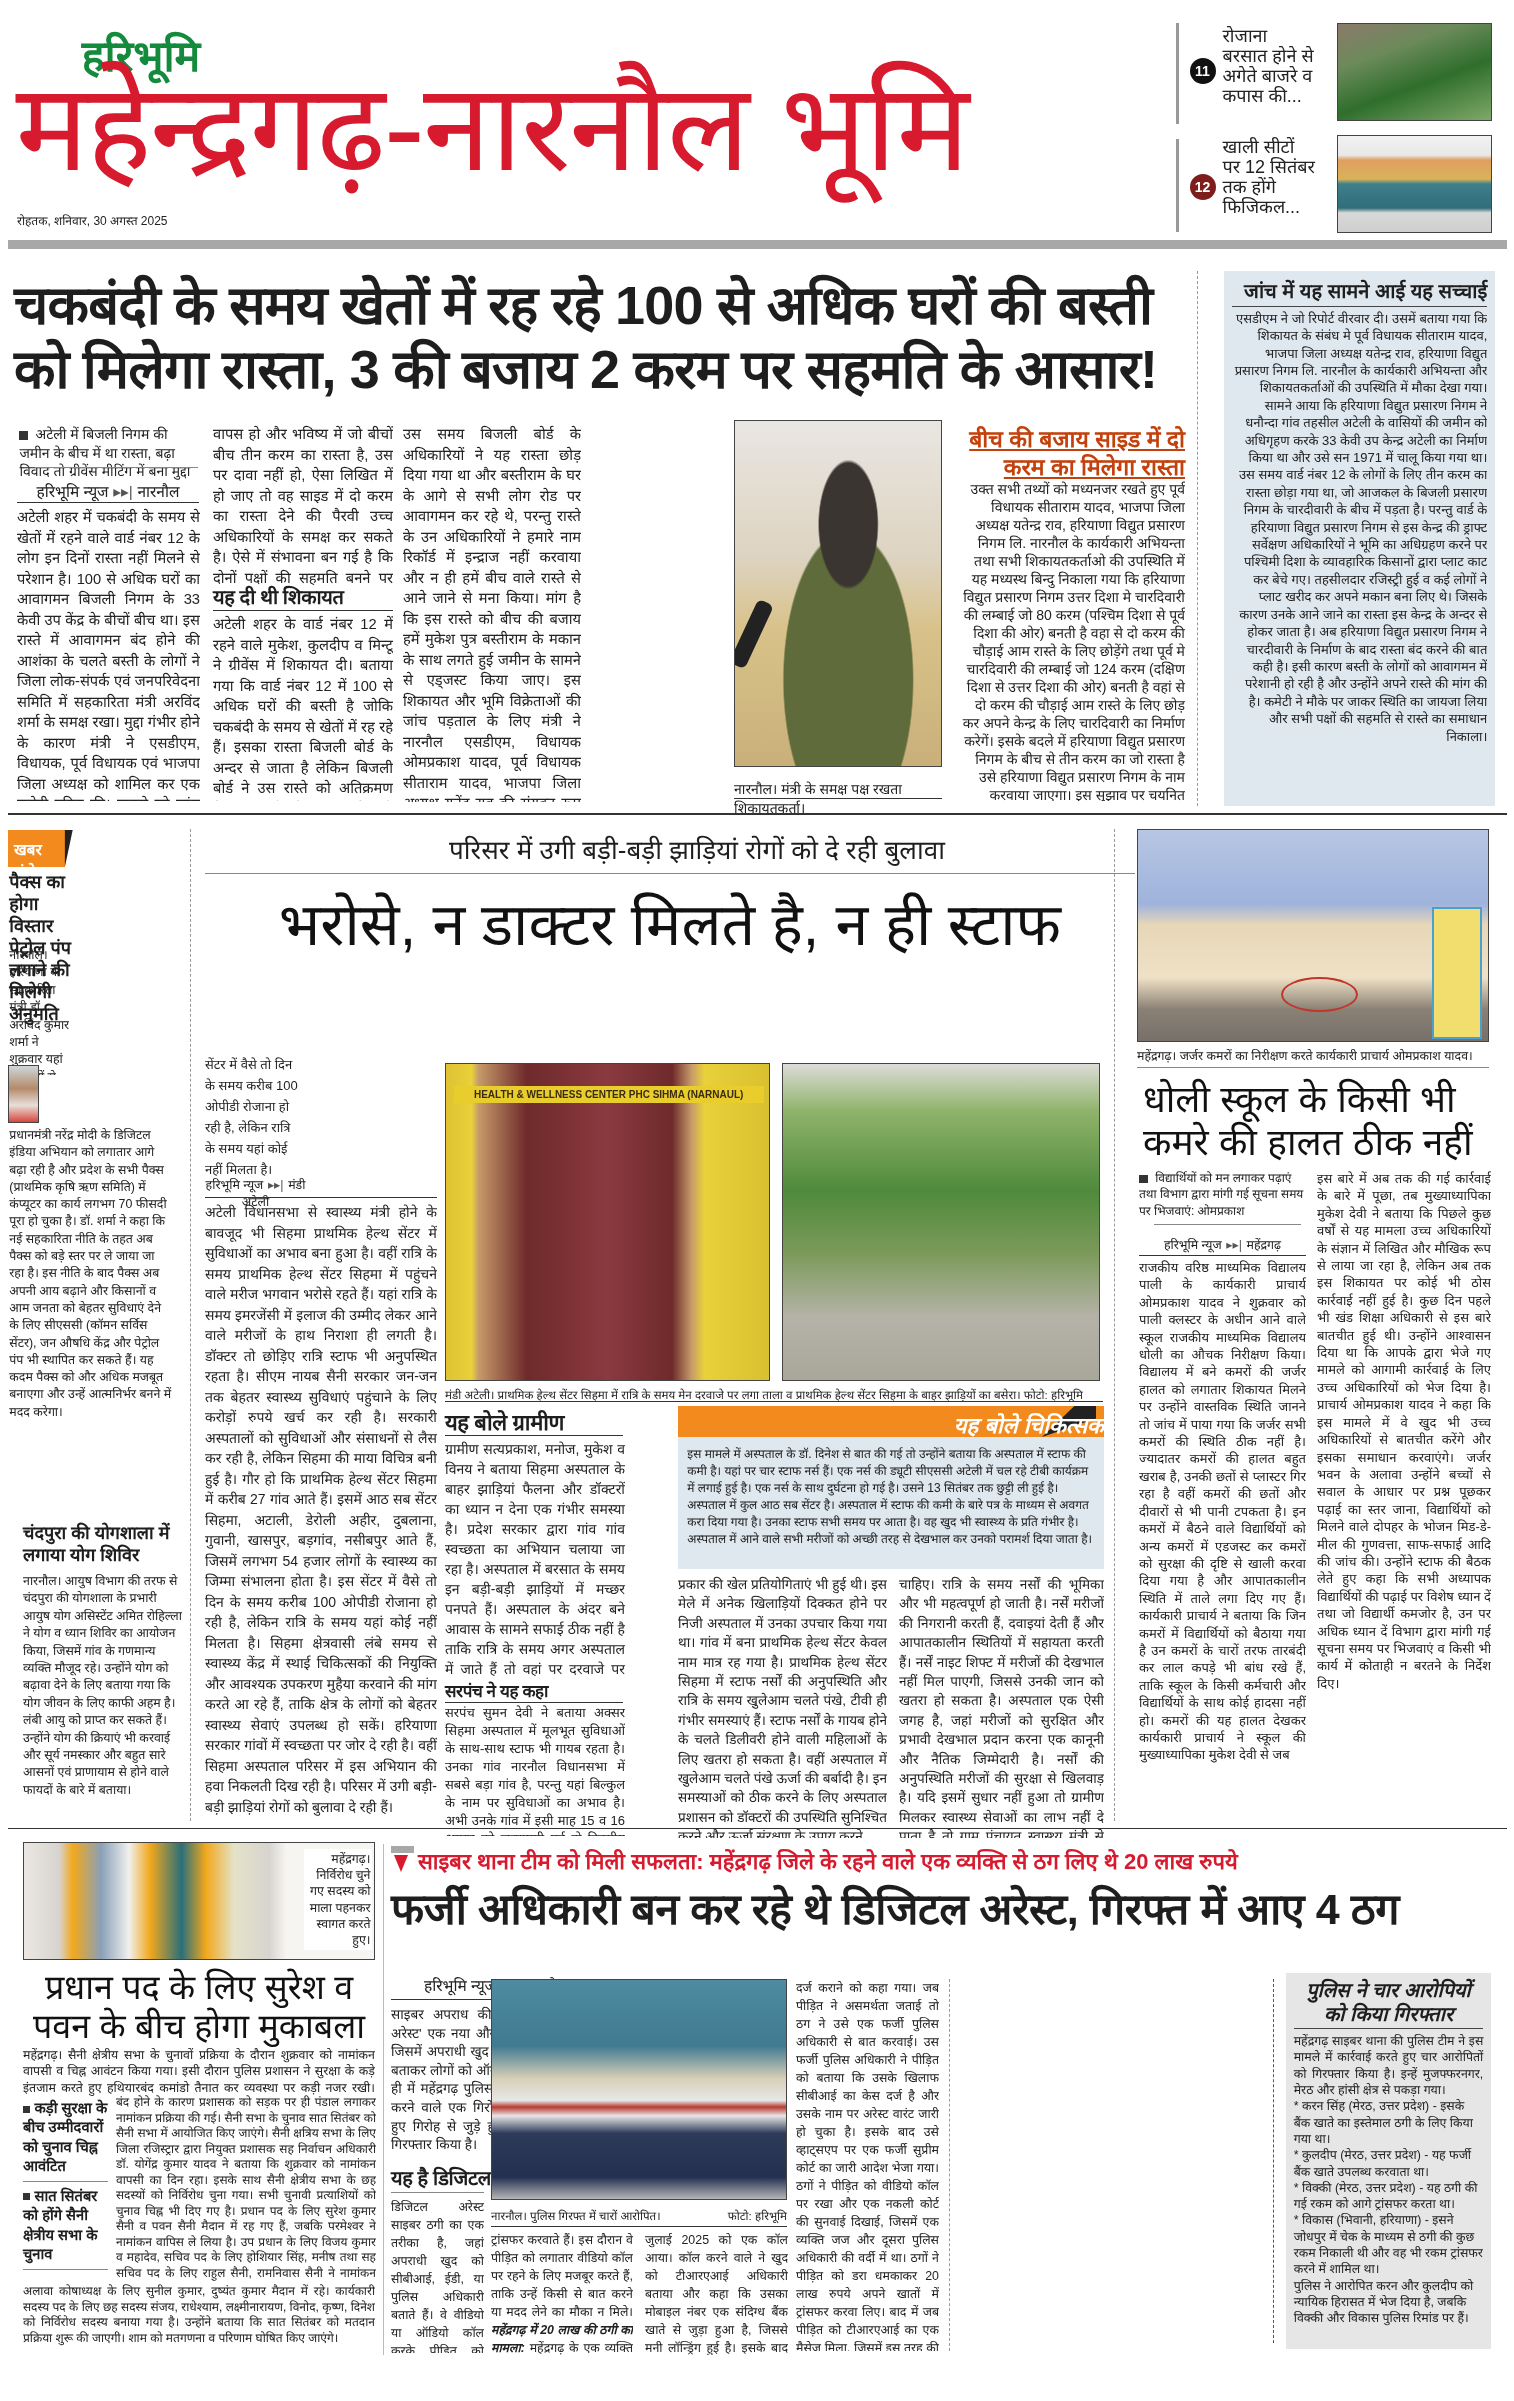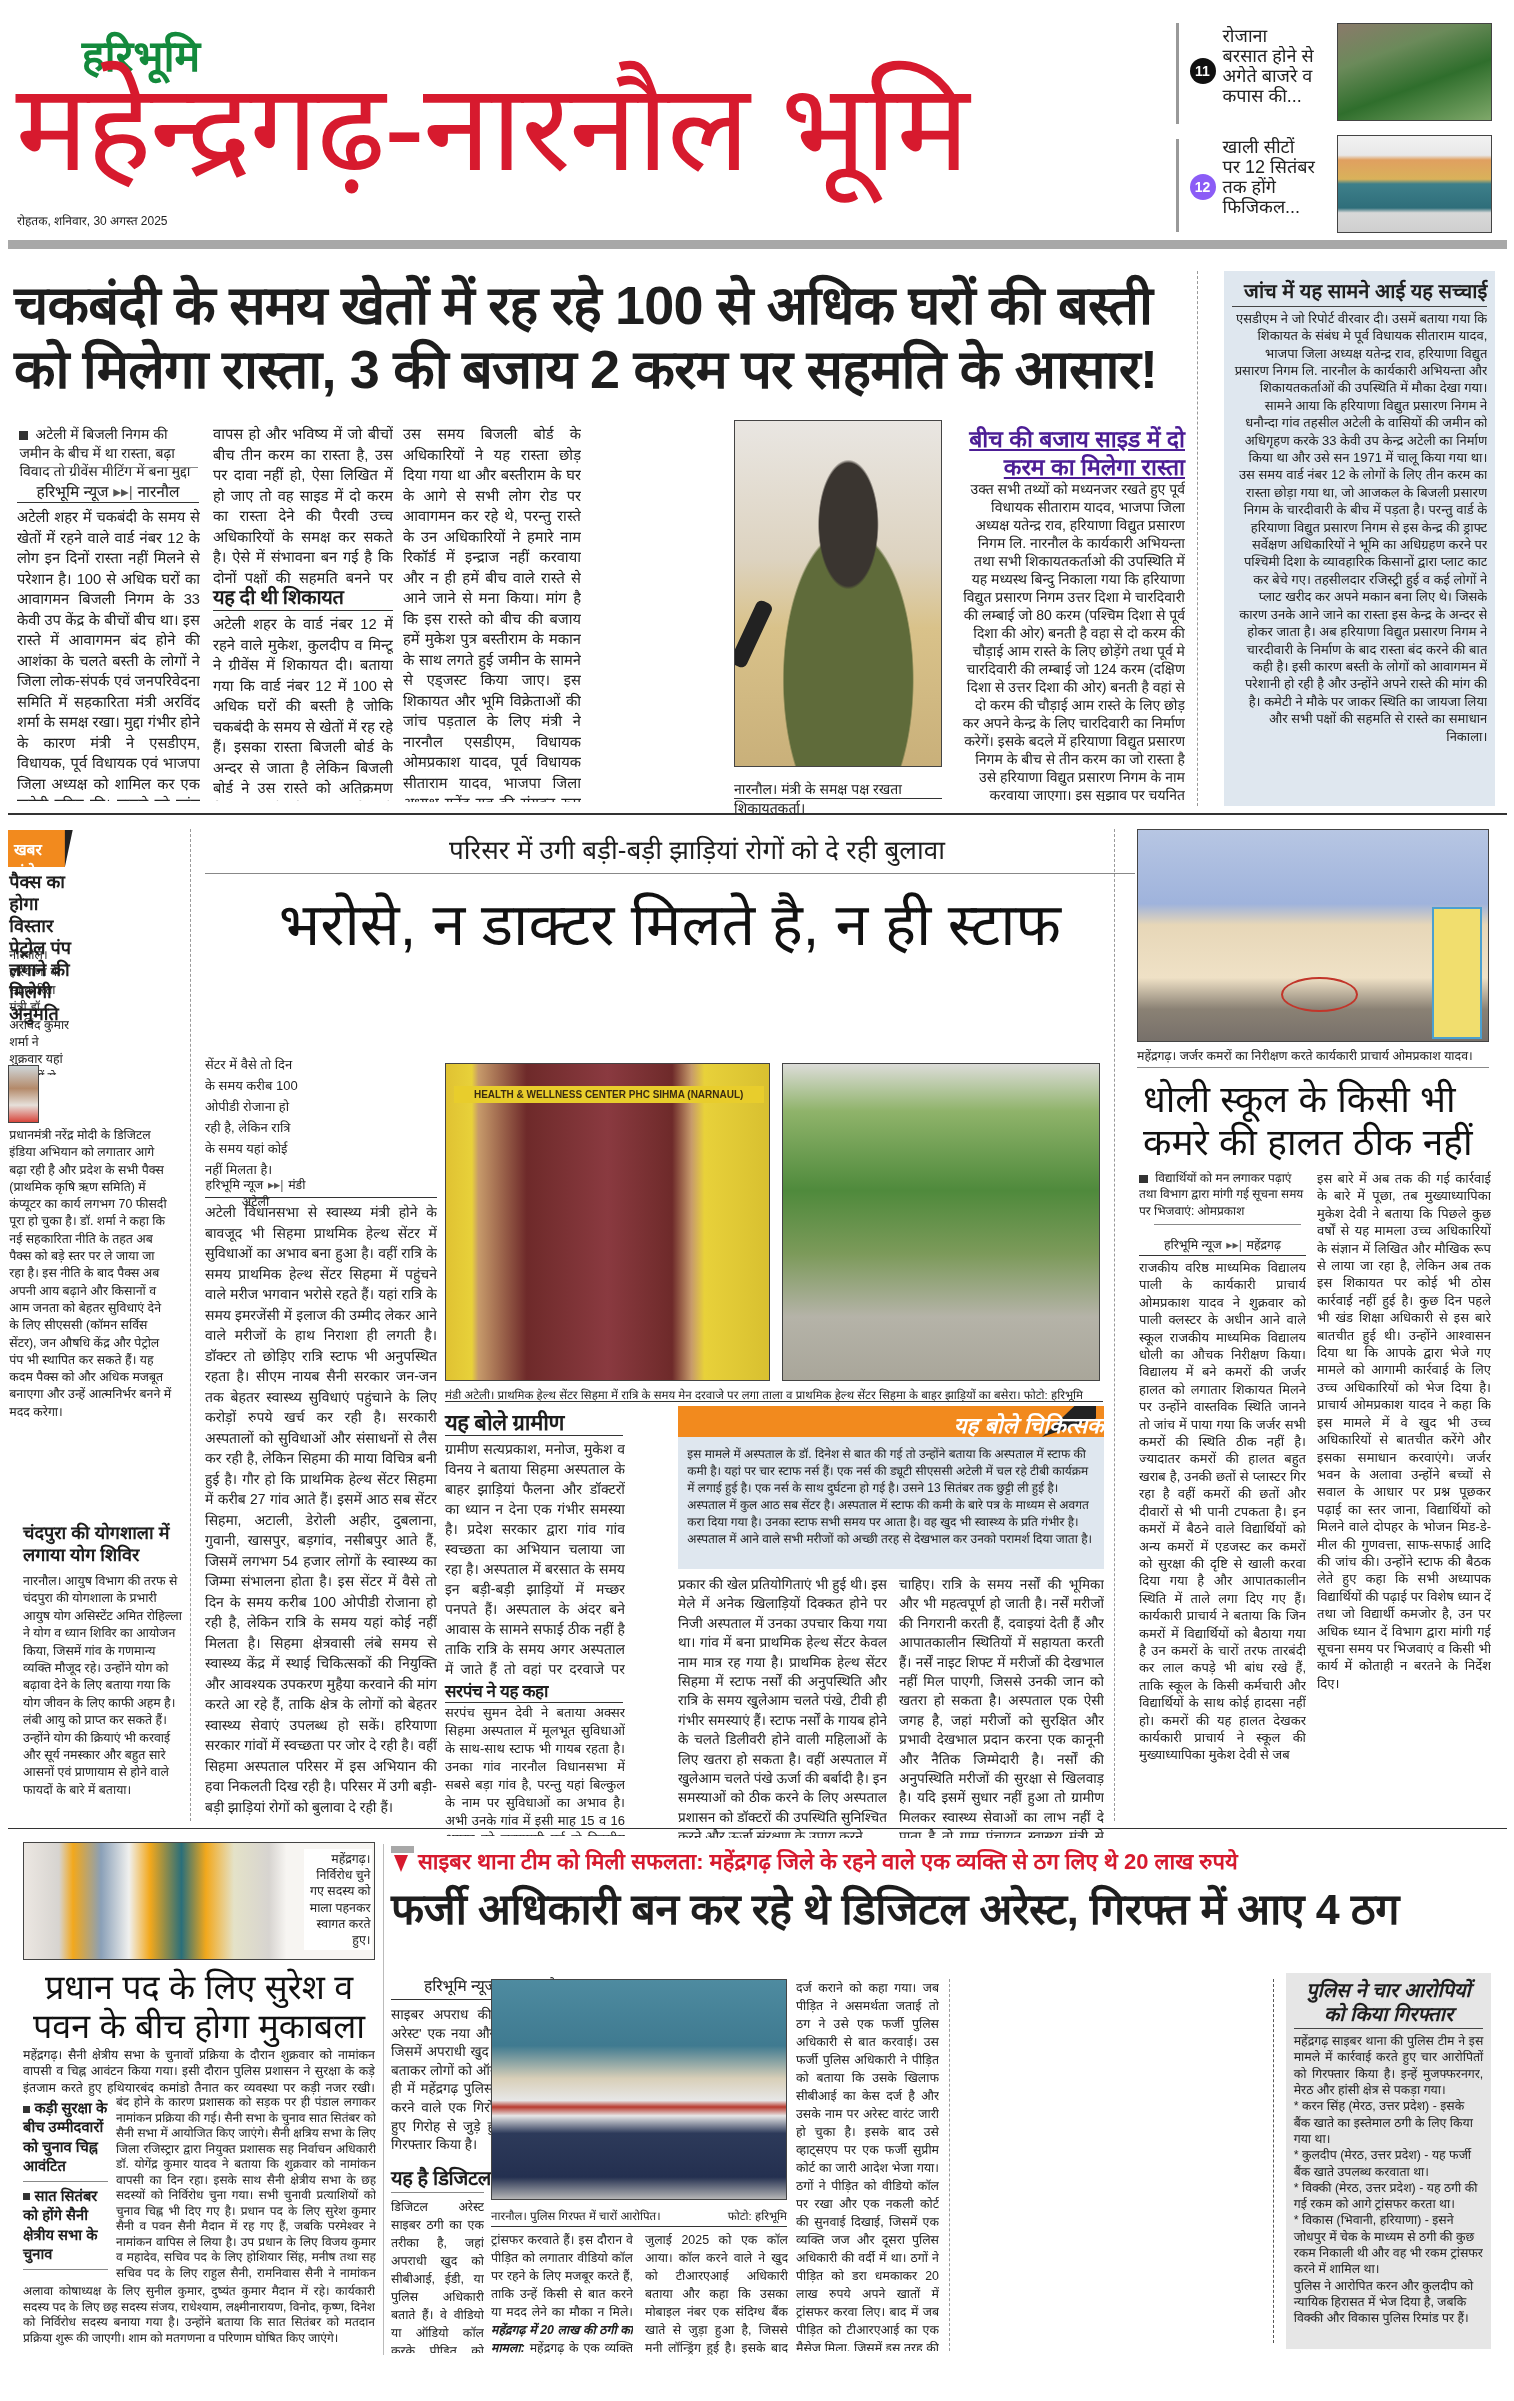--- a/index.html
+++ b/index.html
@@ -29,21 +29,21 @@
 
 <div class="abs" style="left:1174px;top:23px;width:333px;height:213px;">
   <div class="abs" style="left:1.5px;top:0;width:0;height:101px;border-left:3.1px solid #999;"></div>
   <div class="abs" style="left:1.5px;top:116px;width:0;height:93px;border-left:3.1px solid #999;"></div>
   <div class="abs" style="left:15.5px;top:0;width:318px;height:101px;">
     <div class="abs" style="left:0;top:35px;width:26px;height:26px;border-radius:50%;background:#111;color:#fff;font-weight:bold;font-size:14px;text-align:center;line-height:26px;">11</div>
     <div class="abs" style="left:33px;top:3.1px;width:93px;font-size:18px;line-height:20px;color:#222;">रोजाना बरसात होने से अगेते बाजरे व कपास की...</div>
     <div class="abs photo" style="left:147px;top:0;width:155px;height:98px;background:linear-gradient(160deg,#8a7a6a 0%,#6b8a5a 30%,#2f6e2c 60%,#7fa86a 100%);"></div>
   </div>
   <div class="abs" style="left:15.5px;top:112px;width:318px;height:101px;">
-    <div class="abs" style="left:0;top:39px;width:26px;height:26px;border-radius:50%;background:#8b5cf6;color:#fff;font-weight:bold;font-size:14px;text-align:center;line-height:26px;">12</div>
+    <div class="abs" style="left:0;top:39px;width:26px;height:26px;border-radius:50%;background:#7f1d1d;color:#fff;font-weight:bold;font-size:14px;text-align:center;line-height:26px;">12</div>
     <div class="abs" style="left:33px;top:1.5px;width:93px;font-size:18px;line-height:20px;color:#222;">खाली सीटों पर 12 सितंबर तक होंगे फिजिकल...</div>
     <div class="abs photo" style="left:147px;top:0;width:155px;height:98px;background:linear-gradient(180deg,#f2f2f2 0%,#e8e8e8 20%,#e0a060 25%,#d9b25a 45%,#3d7f8a 50%,#2f6e7a 75%,#d8d8d8 80%,#cfcfcf 100%);"></div>
   </div>
 </div>
 
 <div class="abs" style="left:14px;top:273px;width:1185px;">
   <div style="font-size:54px;line-height:64px;font-weight:bold;color:#1e1e1e;letter-spacing:-0.8px;white-space:nowrap;">चकबंदी के समय खेतों में रह रहे 100 से अधिक घरों की बस्ती</div>
   <div style="font-size:54px;line-height:64px;font-weight:bold;color:#1e1e1e;letter-spacing:-0.8px;white-space:nowrap;">को मिलेगा रास्ता, 3 की बजाय 2 करम पर सहमति के आसार!</div>
 </div>
 
@@ -63,21 +63,21 @@
 <div class="abs col-text" style="left:213px;top:614px;width:180px;height:187px;overflow:hidden;">अटेली शहर के वार्ड नंबर 12 में रहने वाले मुकेश, कुलदीप व मिन्टू ने ग्रीवेंस में शिकायत दी। बताया गया कि वार्ड नंबर 12 में 100 से अधिक घरों की बस्ती है जोकि चकबंदी के समय से खेतों में रह रहे हैं। इसका रास्ता बिजली बोर्ड के अन्दर से जाता है लेकिन बिजली बोर्ड ने उस रास्ते को अतिक्रमण किया हुआ है। जिस समय बिजली बोर्ड की जमीन दी गई थी, उस समय वार्ड नंबर 12 के लोग बस्तीराम के घर के आगे से 16 फुट सीधी रोड छोड़ी गई थी लेकिन लोगों को कानूनी प्रक्रिया के बारे में कहा गया जो</div>
 
 <div class="abs col-text" style="left:403px;top:424px;width:178px;height:378px;overflow:hidden;">उस समय बिजली बोर्ड के अधिकारियों ने यह रास्ता छोड़ दिया गया था और बस्तीराम के घर के आगे से सभी लोग रोड पर आवागमन कर रहे थे, परन्तु रास्ते के उन अधिकारियों ने हमारे नाम रिकॉर्ड में इन्द्राज नहीं करवाया और न ही हमें बीच वाले रास्ते से आने जाने से मना किया। मांग है कि इस रास्ते को बीच की बजाय हमें मुकेश पुत्र बस्तीराम के मकान के साथ लगते हुई जमीन के सामने से एड्जस्ट किया जाए। इस शिकायत और भूमि विक्रेताओं की जांच पड़ताल के लिए मंत्री ने नारनौल एसडीएम, विधायक ओमप्रकाश यादव, पूर्व विधायक सीताराम यादव, भाजपा जिला अध्यक्ष यतेंद्र राव की संयुक्त रूप से ड्यूटी लगाई गई। कमेटी यह पता करें कि क्या वसिकाओं में विक्रताओं द्वारा धोखाधड़ी करके हुए हरियाणा विद्युत प्रसारण निगम की जमीन में से रास्ता दिया गया है अथवा नहीं। इस निर्देश के बाद यह मामला पेंडिंग रखा गया था।</div>
 
 <div class="abs photo" style="left:734px;top:420px;width:208px;height:347px;background:radial-gradient(ellipse at 55% 30%,#3a3530 0 18%,transparent 19%),radial-gradient(ellipse at 55% 75%,#5f6b3a 0 40%,transparent 41%),linear-gradient(180deg,#e9e6e2 0%,#ddd3c0 40%,#d9c28a 60%,#c9b07a 100%);">
   <div class="abs" style="left:7.7px;top:178px;width:17px;height:70px;background:#222;transform:rotate(25deg);border-radius:6.2px;"></div>
 </div>
 <div class="abs caption" style="left:734px;top:779px;width:208px;">नारनौल। मंत्री के समक्ष पक्ष रखता शिकायतकर्ता।</div>
 <div class="abs rule" style="left:734px;top:798px;width:208px;"></div>
 
-<div class="abs" style="left:953px;top:425px;width:232px;font-size:23px;line-height:28px;font-weight:bold;text-align:right;color:#4c1d95;text-decoration:underline;">बीच की बजाय साइड में दो करम का मिलेगा रास्ता</div>
+<div class="abs" style="left:953px;top:425px;width:232px;font-size:23px;line-height:28px;font-weight:bold;text-align:right;color:#c2410c;text-decoration:underline;">बीच की बजाय साइड में दो करम का मिलेगा रास्ता</div>
 <div class="abs col-text" style="left:957px;top:480px;width:228px;height:321px;overflow:hidden;text-align:right;font-size:14px;line-height:18px;">उक्त सभी तथ्यों को मध्यनजर रखते हुए पूर्व विधायक सीताराम यादव, भाजपा जिला अध्यक्ष यतेन्द्र राव, हरियाणा विद्युत प्रसारण निगम लि. नारनौल के कार्यकारी अभियन्ता तथा सभी शिकायतकर्ताओ की उपस्थिति में यह मध्यस्थ बिन्दु निकाला गया कि हरियाणा विद्युत प्रसारण निगम उत्तर दिशा मे चारदिवारी की लम्बाई जो 80 करम (पश्चिम दिशा से पूर्व दिशा की ओर) बनती है वहा से दो करम की चौड़ाई आम रास्ते के लिए छोड़ेंगे तथा पूर्व मे चारदिवारी की लम्बाई जो 124 करम (दक्षिण दिशा से उत्तर दिशा की ओर) बनती है वहां से दो करम की चौड़ाई आम रास्ते के लिए छोड़ कर अपने केन्द्र के लिए चारदिवारी का निर्माण करेगें। इसके बदले में हरियाणा विद्युत प्रसारण निगम के बीच से तीन करम का जो रास्ता है उसे हरियाणा विद्युत प्रसारण निगम के नाम करवाया जाएगा। इस सुझाव पर चयनित कमेटी सदस्य व शिकायतकर्ताओं ने अपनी सहमति दर्ज करवाई है।</div>
 <div class="abs vdash" style="left:1197px;top:271px;height:535px;"></div>
 
 <div class="abs gray-box" style="left:1224px;top:271px;width:271px;height:535px;padding:6.2px 7.7px;">
   <div style="font-size:20px;font-weight:bold;text-align:right;border-bottom:1.5px solid #444;padding-bottom:1.5px;color:#1e1e1e;">जांच में यह सामने आई यह सच्चाई</div>
   <div style="font-size:13px;line-height:17.4px;text-align:right;color:#222;margin-top:3.1px;height:496px;overflow:hidden;">एसडीएम ने जो रिपोर्ट वीरवार दी। उसमें बताया गया कि शिकायत के संबंध मे पूर्व विधायक सीताराम यादव, भाजपा जिला अध्यक्ष यतेन्द्र राव, हरियाणा विद्युत प्रसारण निगम लि. नारनौल के कार्यकारी अभियन्ता और शिकायतकर्ताओं की उपस्थिति में मौका देखा गया। सामने आया कि हरियाणा विद्युत प्रसारण निगम ने धनौन्दा गांव तहसील अटेली के वासियों की जमीन को अधिगृहण करके 33 केवी उप केन्द्र अटेली का निर्माण किया था और उसे सन 1971 में चालू किया गया था। उस समय वार्ड नंबर 12 के लोगों के लिए तीन करम का रास्ता छोड़ा गया था, जो आजकल के बिजली प्रसारण निगम के चारदीवारी के बीच में पड़ता है। परन्तु वार्ड के हरियाणा विद्युत प्रसारण निगम से इस केन्द्र की ड्राफ्ट सर्वेक्षण अधिकारियों ने भूमि का अधिग्रहण करने पर पश्चिमी दिशा के व्यावहारिक किसानों द्वारा प्लाट काट कर बेचे गए। तहसीलदार रजिस्ट्री हुई व कई लोगों ने प्लाट खरीद कर अपने मकान बना लिए थे। जिसके कारण उनके आने जाने का रास्ता इस केन्द्र के अन्दर से होकर जाता है। अब हरियाणा विद्युत प्रसारण निगम ने चारदीवारी के निर्माण के बाद रास्ता बंद करने की बात कही है। इसी कारण बस्ती के लोगों को आवागमन में परेशानी हो रही है और उन्होंने अपने रास्ते की मांग की है। कमेटी ने मौके पर जाकर स्थिति का जायजा लिया और सभी पक्षों की सहमति से रास्ते का समाधान निकाला।</div>
 </div>
 <div class="abs rule" style="left:7.7px;top:813px;width:1499px;border-top-width:2.3px;"></div>
 
 <div class="abs" style="left:7.7px;top:830px;width:54px;height:37px;">

